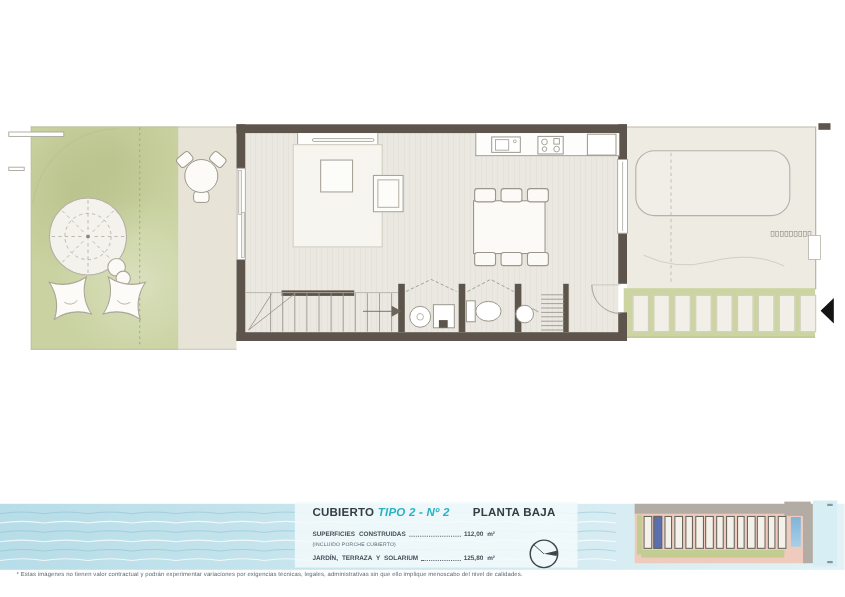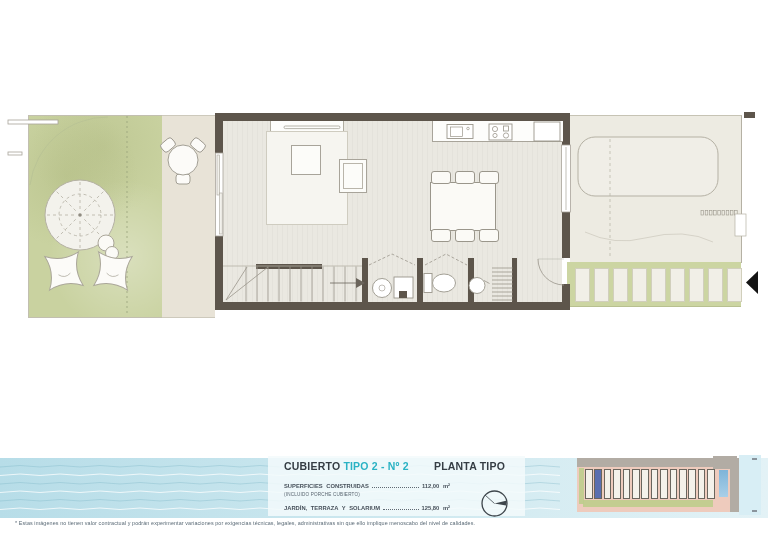--- a/index.html
+++ b/index.html
@@ -33,21 +33,21 @@
   #handrail{left:256px;top:264px;width:66px;height:5px;background:var(--wall,#5d554b);}
   #overlay{position:absolute;left:0;top:0;pointer-events:none;}
   
   #water{left:0;top:458px;width:768px;height:60px;
     background:linear-gradient(90deg,#b7dde8 0%,#cfe9f0 55%,#e3f2f6 100%);}
   #waves{position:absolute;left:0;top:0;}
   .wA{stroke:rgba(255,255,255,.75);stroke-width:1;fill:none;}
   .wB{stroke:rgba(120,178,196,.45);stroke-width:.8;fill:none;}
   #panel{left:268px;top:456px;width:257px;height:60px;background:rgba(243,250,252,.85);}
   #tb-title{position:absolute;left:16px;top:4px;font-size:10.5px;font-weight:bold;color:#353d44;letter-spacing:.2px;white-space:nowrap;}
-  #tb-title .accent{color:var(--accent,#2ab2c4);}
+  #tb-title .accent{color:var(--accent,#2ab2c4);font-style:italic;}
   #tb-plan{position:absolute;right:20px;top:4px;font-size:10.5px;font-weight:bold;color:#353d44;letter-spacing:.2px;}
   .tb-row{position:absolute;left:16px;width:166px;display:flex;align-items:flex-end;font-size:5.8px;color:#46505a;font-weight:bold;word-spacing:2px;}
   .tb-row .leader{flex:1;border-bottom:1px dotted #5f6a74;margin:0 3px 1px 3px;min-width:8px;}
   .tb-row .val{font-weight:bold;white-space:nowrap;}
   #tb-sub{position:absolute;left:16px;top:36px;font-size:4.6px;color:#5a6570;letter-spacing:.2px;}
   
   #siteplan{left:573px;top:454px;width:190px;height:62px;}
   #sp-pink{left:4px;top:6px;width:158px;height:52px;background:#eecbbd;}
   #sp-road{left:4px;top:4px;width:160px;height:9px;background:#b2aca4;}
   #sp-road2{left:140px;top:2px;width:24px;height:13px;background:#b2aca4;}
@@ -259,21 +259,21 @@
         <path d="M0 17.5 q20 -3 40 0 q20 -3 40 0 q20 -3 40 0 q20 -3 40 0 q20 -3 40 0 q20 -3 40 0 q20 -3 40 0 q20 -3 40 0 q20 -3 40 0 q20 -3 40 0 q20 -3 40 0 q20 -3 40 0 q20 -3 40 0 q20 -3 40 0" class="wA"></path>
         <path d="M0 26 q20 -3 40 0 q20 -3 40 0 q20 -3 40 0 q20 -3 40 0 q20 -3 40 0 q20 -3 40 0 q20 -3 40 0 q20 -3 40 0 q20 -3 40 0 q20 -3 40 0 q20 -3 40 0 q20 -3 40 0 q20 -3 40 0 q20 -3 40 0" class="wB"></path>
         <path d="M0 34.5 q20 -3 40 0 q20 -3 40 0 q20 -3 40 0 q20 -3 40 0 q20 -3 40 0 q20 -3 40 0 q20 -3 40 0 q20 -3 40 0 q20 -3 40 0 q20 -3 40 0 q20 -3 40 0 q20 -3 40 0 q20 -3 40 0 q20 -3 40 0" class="wA"></path>
         <path d="M0 43 q20 -3 40 0 q20 -3 40 0 q20 -3 40 0 q20 -3 40 0 q20 -3 40 0 q20 -3 40 0 q20 -3 40 0 q20 -3 40 0 q20 -3 40 0 q20 -3 40 0 q20 -3 40 0 q20 -3 40 0 q20 -3 40 0 q20 -3 40 0" class="wB"></path>
         <path d="M0 51.5 q20 -3 40 0 q20 -3 40 0 q20 -3 40 0 q20 -3 40 0 q20 -3 40 0 q20 -3 40 0 q20 -3 40 0 q20 -3 40 0 q20 -3 40 0 q20 -3 40 0 q20 -3 40 0 q20 -3 40 0 q20 -3 40 0 q20 -3 40 0" class="wA"></path>
       </svg>
   </div>
 
   <div id="panel" class="abs">
     <div id="tb-title"><span>CUBIERTO</span> <span class="accent">TIPO 2 - Nº 2</span></div>
-    <div id="tb-plan">PLANTA TIPO</div>
+    <div id="tb-plan">PLANTA BAJA</div>
     <div class="tb-row" style="top:27px;">
       <span>SUPERFICIES CONSTRUIDAS</span>
       <span class="leader"></span>
       <span class="val">112,00 m²</span>
     </div>
     <div id="tb-sub">(INCLUIDO PORCHE CUBIERTO)</div>
     <div class="tb-row" style="top:49px;">
       <span>JARDÍN, TERRAZA Y SOLARIUM</span>
       <span class="leader"></span>
       <span class="val">125,80 m²</span>

